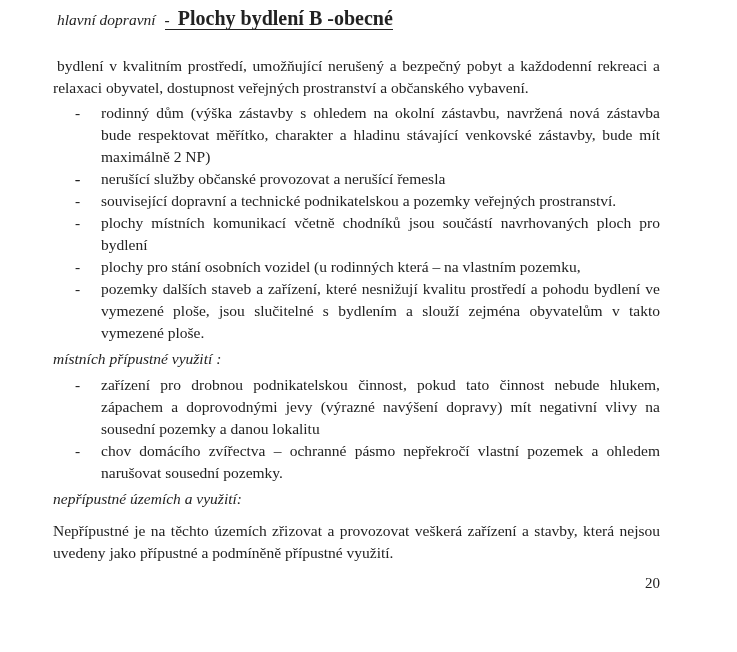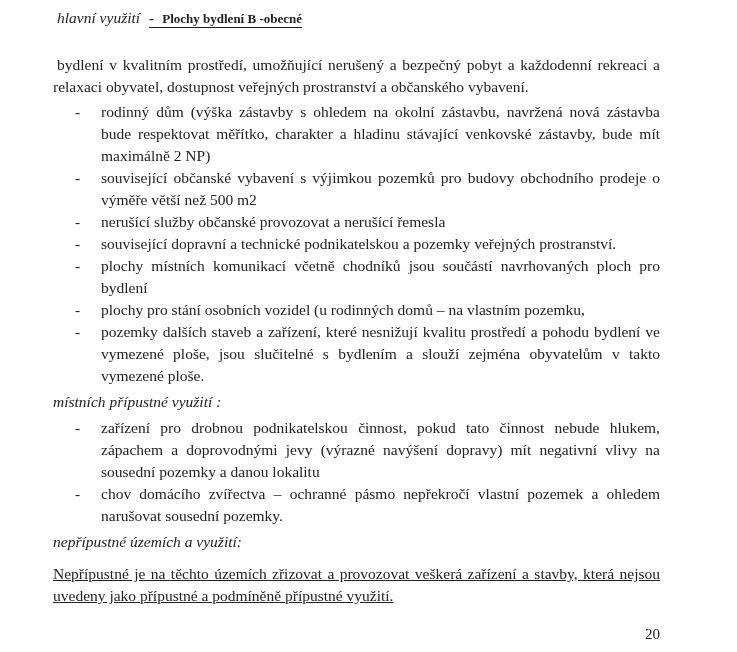--- a/index.html
+++ b/index.html
@@ -34,21 +34,21 @@
   .t-underline {
     margin-left: 9px;
     font-weight: bold;
     border-bottom: 1.6px solid #222222;
     padding-bottom: 1px;
   }
   .t-dash { display: inline-block; }
   .t-bold {
     display: inline-block;
     margin-left: 8px;
-    font-size: 13px;
+    font-size: 20px;
   }
   
   .intro {
     margin-top: 24px;
     text-align: justify;
     text-indent: 4px;
   }
   .sec-heading {
     font-style: italic;
     margin-top: 5px;
@@ -63,64 +63,62 @@
     text-align: justify;
   }
   .bullet .marker {
     position: absolute;
     left: 22px;
     top: 0;
   }
   .closing {
     margin-top: 10px;
     text-align: justify;
-    text-decoration: underline;
   }
   .page-number {
-    margin-top: 16px;
+    margin-top: 8px;
     text-align: right;
     font-size: 15px;
   }
 </style>
 </head>
 <body>
 
 <div class="page">
 
   <div class="doc-title">
-    <span class="t-label">hlavní využití</span><span class="t-underline"><span class="t-dash">-</span><span class="t-bold">Plochy bydlení B -obecné</span></span>
+    <span class="t-label">hlavní dopravní</span><span class="t-underline"><span class="t-dash">-</span><span class="t-bold">Plochy bydlení B -obecné</span></span>
   </div>
 
   <div class="intro">bydlení v kvalitním prostředí, umožňující nerušený a bezpečný pobyt a každodenní rekreaci a relaxaci obyvatel, dostupnost veřejných prostranství a občanského vybavení.</div>
 
 
   <div class="bullets">
     <div class="bullet">
       <span class="marker">-</span>
       <span>rodinný dům (výška zástavby s ohledem na okolní zástavbu, navržená nová zástavba bude respektovat měřítko, charakter a hladinu stávající venkovské zástavby, bude mít maximálně 2 NP)</span>
     </div>
     <div class="bullet">
       <span class="marker">-</span>
-      <span>související občanské vybavení s výjimkou pozemků pro budovy obchodního prodeje o výměře větší než 500 m2</span>
     </div>
     <div class="bullet">
       <span class="marker">-</span>
       <span>nerušící služby občanské provozovat a nerušící řemesla</span>
     </div>
     <div class="bullet">
       <span class="marker">-</span>
       <span>související dopravní a technické podnikatelskou a pozemky veřejných prostranství.</span>
     </div>
     <div class="bullet">
       <span class="marker">-</span>
       <span>plochy místních komunikací včetně chodníků jsou součástí navrhovaných ploch pro bydlení</span>
     </div>
     <div class="bullet">
       <span class="marker">-</span>
-      <span>plochy pro stání osobních vozidel (u rodinných domů – na vlastním pozemku,</span>
+      <span>plochy pro stání osobních vozidel (u rodinných která – na vlastním pozemku,</span>
     </div>
     <div class="bullet">
       <span class="marker">-</span>
       <span>pozemky dalších staveb a zařízení, které nesnižují kvalitu prostředí a pohodu bydlení ve vymezené ploše, jsou slučitelné s bydlením a slouží zejména obyvatelům v takto vymezené ploše.</span>
     </div>
   </div>
 
   <div class="sec-heading mid">místních přípustné využití :</div>
 
   <div class="bullets mid">

